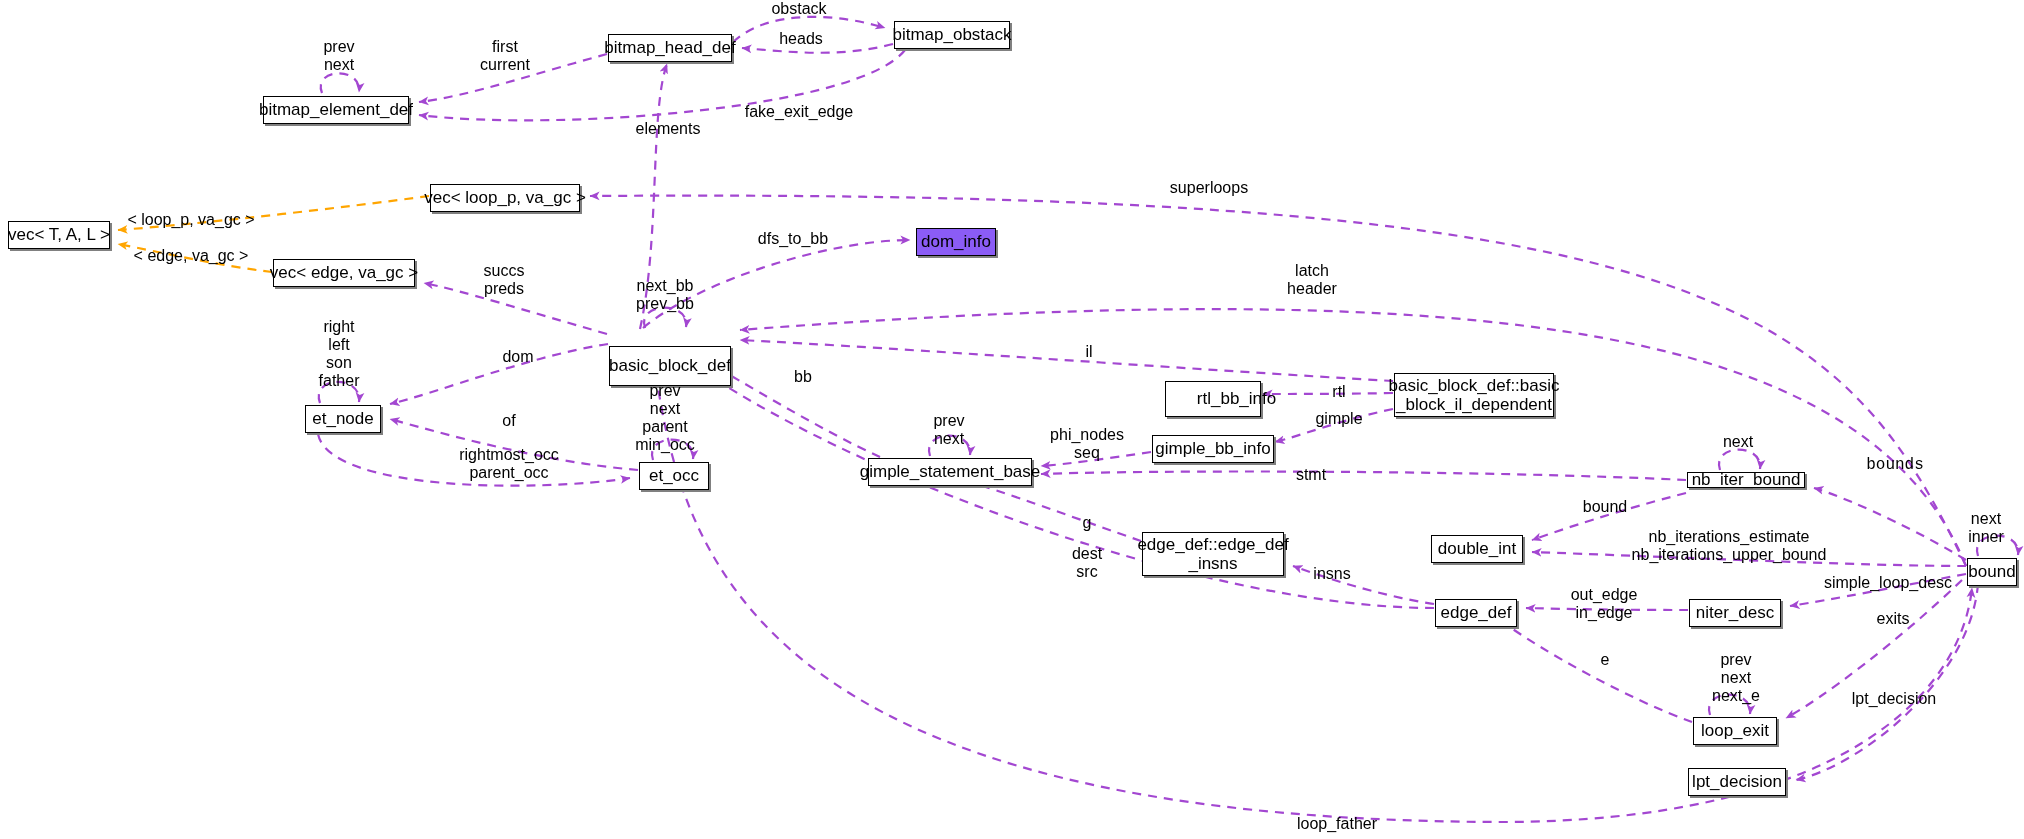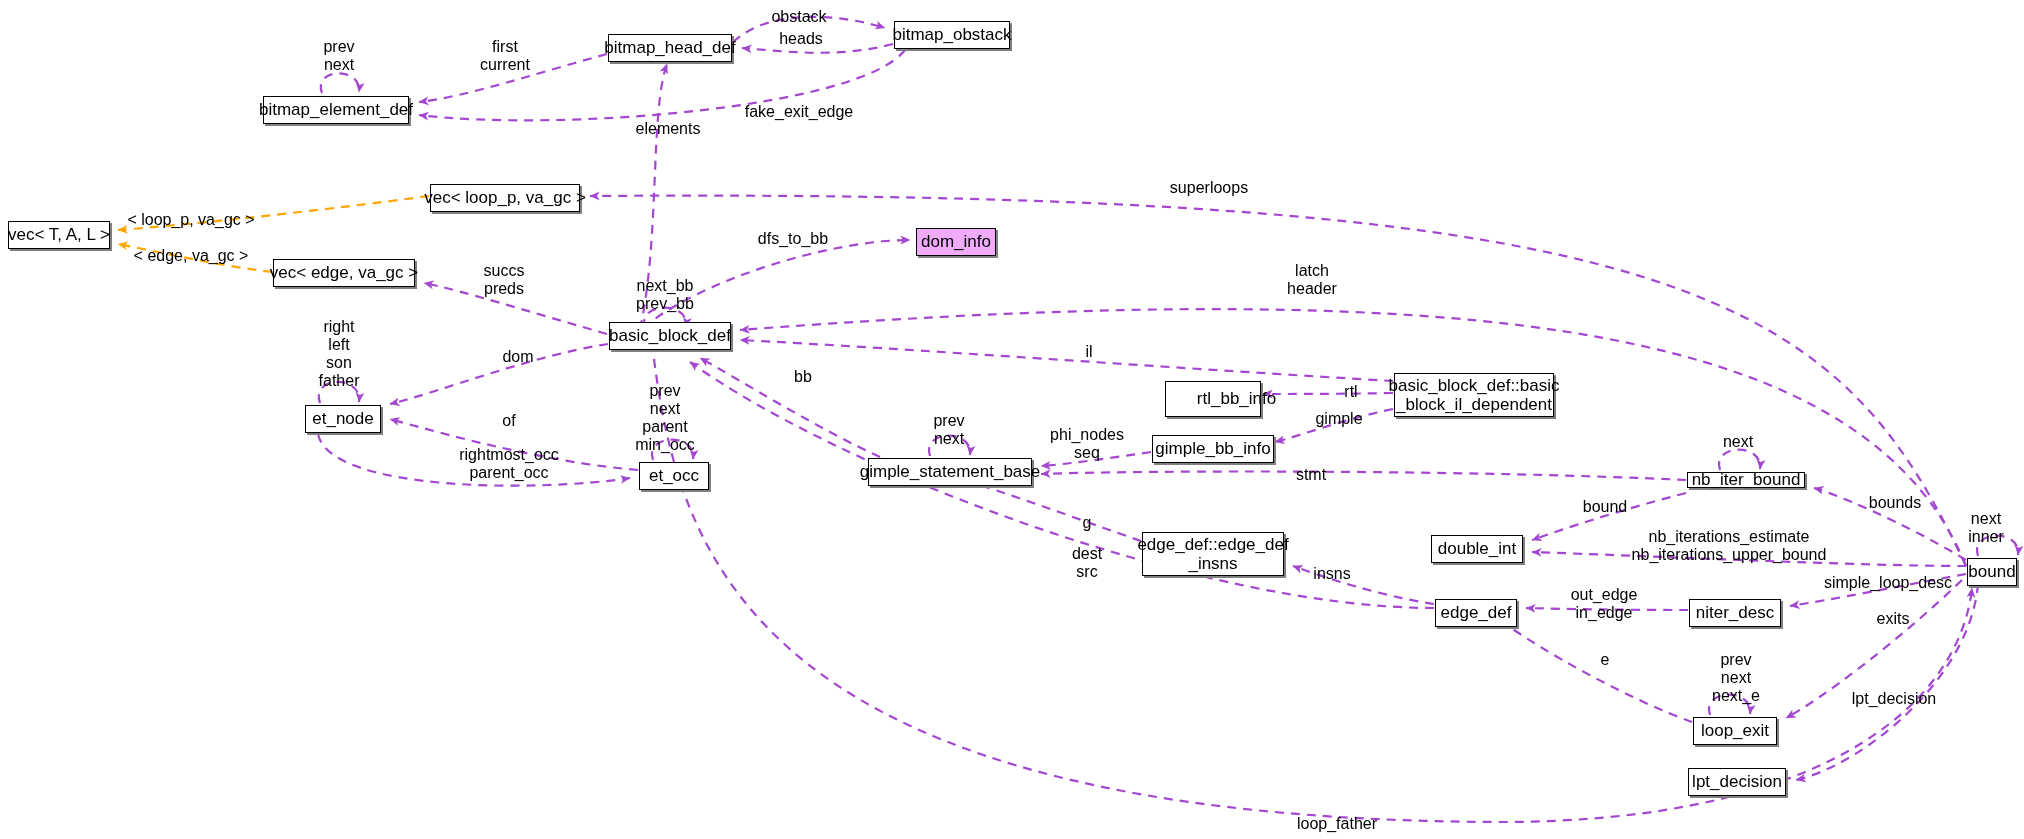--- a/index.html
+++ b/index.html
@@ -2,21 +2,21 @@
 <html><head>
 <meta charset="utf-8">
 <style>
   html,body{margin:0;padding:0;background:#ffffff;}
   #canvas{position:relative;width:2024px;height:839px;background:#ffffff;
           font-family:"Liberation Sans","DejaVu Sans",sans-serif;overflow:hidden;}
   #canvas svg{position:absolute;left:0;top:0;width:2024px;height:839px;}
   .node{position:absolute;box-sizing:border-box;background:#ffffff;border:1px solid #000000;
         box-shadow:2px 2px 0 0 #808080;display:flex;align-items:center;justify-content:center;
         text-align:center;line-height:1.12;color:#000000;font-size:17px;white-space:pre;}
-  .node.current{background:#f0abfc;}
+  .node.current{background:#8b5cf6;}
   .elabel{position:absolute;color:#000000;font-size:16px;line-height:1.13;
           text-align:center;white-space:pre;transform:translate(-50%,0);pointer-events:none;}
 </style>
 </head>
 <body>
 
 <div id="canvas">
 
   <svg viewBox="0 0 2024 839">
     <defs>
@@ -113,39 +113,39 @@
     </g>
   </svg>
 
   <div class="node" style="left: 894px; top: 21px; width: 116px; height: 28px;"><span>bitmap_obstack</span></div>
   <div class="node" style="left: 608px; top: 34px; width: 124px; height: 28px;"><span>bitmap_head_def</span></div>
   <div class="node" style="left: 263px; top: 96px; width: 146px; height: 28px;"><span>bitmap_element_def</span></div>
   <div class="node" style="left: 430px; top: 184px; width: 150px; height: 28px;"><span>vec&lt; loop_p, va_gc &gt;</span></div>
   <div class="node" style="left: 8px; top: 221px; width: 102px; height: 28px;"><span>vec&lt; T, A, L &gt;</span></div>
   <div class="node current" style="left: 916px; top: 228px; width: 80px; height: 28px;"><span>dom_info</span></div>
   <div class="node" style="left: 273px; top: 259px; width: 142px; height: 28px;"><span>vec&lt; edge, va_gc &gt;</span></div>
-  <div class="node" style="left: 609px; top: 322px; width: 122px; height: 28px;"><span>basic_block_def</span></div>
+  <div class="node" style="left: 609px; top: 346px; width: 122px; height: 40px;"><span>basic_block_def</span></div>
   <div class="node" style="left: 305px; top: 405px; width: 76px; height: 28px;"><span>et_node</span></div>
   <div class="node" style="left: 1165px; top: 381px; width: 96px; height: 36px; padding-left: 47px;"><span>rtl_bb_info</span></div>
   <div class="node" style="left: 1394px; top: 373px; width: 160px; height: 44px;"><span>basic_block_def::basic
 _block_il_dependent</span></div>
   <div class="node" style="left: 1152px; top: 435px; width: 122px; height: 28px;"><span>gimple_bb_info</span></div>
   <div class="node" style="left: 639px; top: 462px; width: 70px; height: 28px;"><span>et_occ</span></div>
   <div class="node" style="left: 868px; top: 458px; width: 164px; height: 28px;"><span>gimple_statement_base</span></div>
   <div class="node" style="left: 1687px; top: 472px; width: 118px; height: 16px;"><span>nb_iter_bound</span></div>
   <div class="node" style="left: 1142px; top: 532px; width: 142px; height: 44px;"><span>edge_def::edge_def
 _insns</span></div>
   <div class="node" style="left: 1431px; top: 535px; width: 92px; height: 28px;"><span>double_int</span></div>
   <div class="node" style="left: 1967px; top: 558px; width: 50px; height: 28px;"><span>bound</span></div>
   <div class="node" style="left: 1435px; top: 599px; width: 82px; height: 28px;"><span>edge_def</span></div>
   <div class="node" style="left: 1689px; top: 599px; width: 92px; height: 28px;"><span>niter_desc</span></div>
   <div class="node" style="left: 1693px; top: 717px; width: 84px; height: 28px;"><span>loop_exit</span></div>
   <div class="node" style="left: 1688px; top: 768px; width: 98px; height: 28px;"><span>lpt_decision</span></div>
 
-  <div class="elabel" style="left: 799px; top: 8px;">obstack</div>
+  <div class="elabel" style="left: 799px; top: 0px;">obstack</div>
   <div class="elabel" style="left: 801px; top: 30px;">heads</div>
   <div class="elabel" style="left: 505px; top: 38px;">first
 current</div>
   <div class="elabel" style="left: 339px; top: 38px;">prev
 next</div>
   <div class="elabel" style="left: 799px; top: 103px;">fake_exit_edge</div>
   <div class="elabel" style="left: 668px; top: 120px;">elements</div>
   <div class="elabel" style="left: 1209px; top: 179px;">superloops</div>
   <div class="elabel" style="left: 191px; top: 211px;">&lt; loop_p, va_gc &gt;</div>
   <div class="elabel" style="left: 793px; top: 230px;">dfs_to_bb</div>
@@ -160,31 +160,31 @@
 left
 son
 father</div>
   <div class="elabel" style="left: 509px; top: 348px; margin-left: 9px;">dom</div>
   <div class="elabel" style="left: 1089px; top: 343px;">il</div>
   <div class="elabel" style="left: 803px; top: 368px;">bb</div>
   <div class="elabel" style="left: 665px; top: 382px;">prev
 next
 parent
 min_occ</div>
-  <div class="elabel" style="left: 1339px; top: 383px; margin-left: 12px;">rtl</div>
+  <div class="elabel" style="left: 1339px; top: 383px;">rtl</div>
   <div class="elabel" style="left: 1339px; top: 410px;">gimple</div>
   <div class="elabel" style="left: 949px; top: 412px;">prev
 next</div>
   <div class="elabel" style="left: 509px; top: 412px;">of</div>
   <div class="elabel" style="left: 1087px; top: 426px;">phi_nodes
 seq</div>
   <div class="elabel" style="left: 1738px; top: 433px;">next</div>
   <div class="elabel" style="left: 509px; top: 446px;">rightmost_occ
 parent_occ</div>
-  <div class="elabel" style="left: 1895px; top: 494px;">bounds</div>
+  <div class="elabel" style="left: 1895px; top: 456px; font-family: Liberation Mono, monospace;">bounds</div>
   <div class="elabel" style="left: 1311px; top: 466px;">stmt</div>
   <div class="elabel" style="left: 1605px; top: 498px;">bound</div>
   <div class="elabel" style="left: 1986px; top: 510px;">next
 inner</div>
   <div class="elabel" style="left: 1087px; top: 514px;">g</div>
   <div class="elabel" style="left: 1729px; top: 528px;">nb_iterations_estimate
 nb_iterations_upper_bound</div>
   <div class="elabel" style="left: 1087px; top: 545px;">dest
 src</div>
   <div class="elabel" style="left: 1332px; top: 565px;">insns</div>

